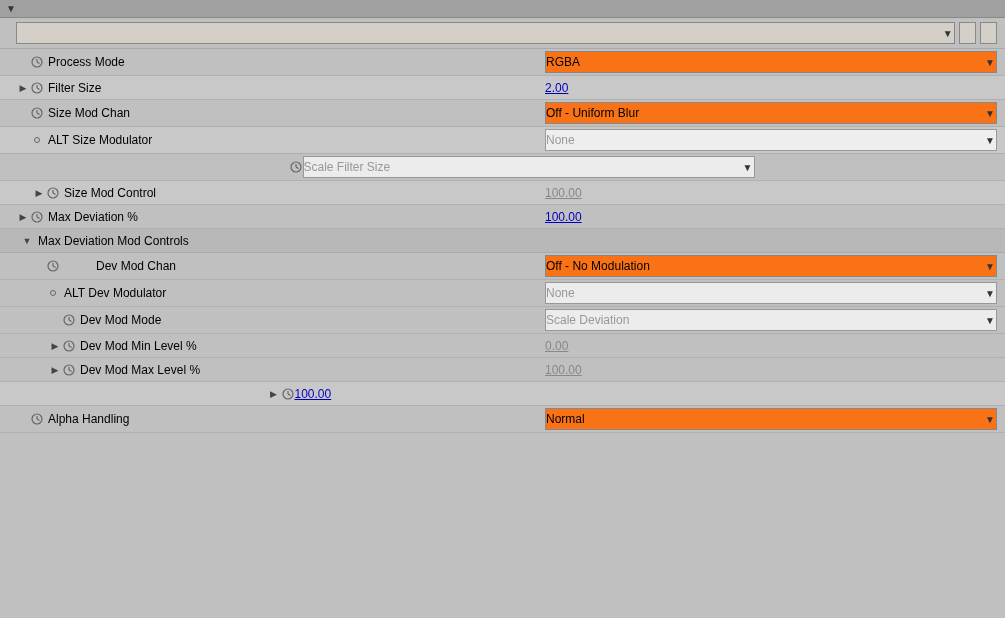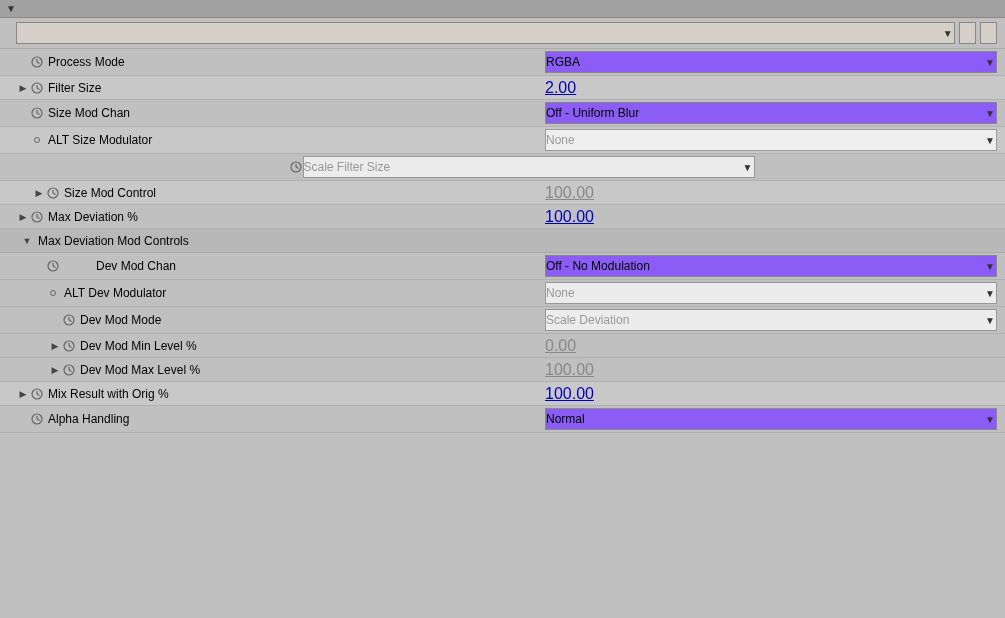--- a/index.html
+++ b/index.html
@@ -106,32 +106,32 @@
     .prop-value {
       flex: 0 0 auto;
       width: 460px;
       display: flex;
       align-items: center;
       padding-right: 8px;
     }
     .prop-value select {
       width: 100%;
       height: 22px;
-      background: #8b5cf6;
+      background: #f97316;
       border: 1px solid #888;
       font-size: 12px;
     }
     .prop-value select:disabled {
       color: #888;
       background: #ffffff;
     }
     .prop-value .num-value {
       color: #0000bb;
       text-decoration: underline;
-      font-size: 16px;
+      font-size: 12px;
     }
     .prop-value .num-value.disabled {
       color: #888;
       text-decoration: underline;
     }
     .select-wrapper {
       position: relative;
       width: 100%;
       display: flex;
       align-items: center;
@@ -442,21 +442,20 @@
           <span style="display: inline-block; width: 16px;"></span>
           <span class="expand-arrow" style="color: rgb(68, 68, 68);">▶</span>
           <span class="clock-icon">
             <svg width="12" height="12" viewBox="0 0 12 12">
               <circle cx="6" cy="6" r="5" fill="none" stroke="#666" stroke-width="1.2"></circle>
               <line x1="6" y1="3" x2="6" y2="6" stroke="#666" stroke-width="1.2"></line>
               <line x1="6" y1="6" x2="8.5" y2="7.5" stroke="#666" stroke-width="1.2"></line>
             </svg>
           </span>
         </div>
-        <div class="prop-name">Mix Result with Orig %</div>
         <div class="prop-value">
           <span class="num-value">100.00</span>
         </div>
       </div>
       <div class="prop-row">
         <div class="prop-indent">
           <span style="display: inline-block; width: 16px;"></span>
           <span style="display: inline-block; width: 14px;"></span>
           <span class="clock-icon">
             <svg width="12" height="12" viewBox="0 0 12 12">

